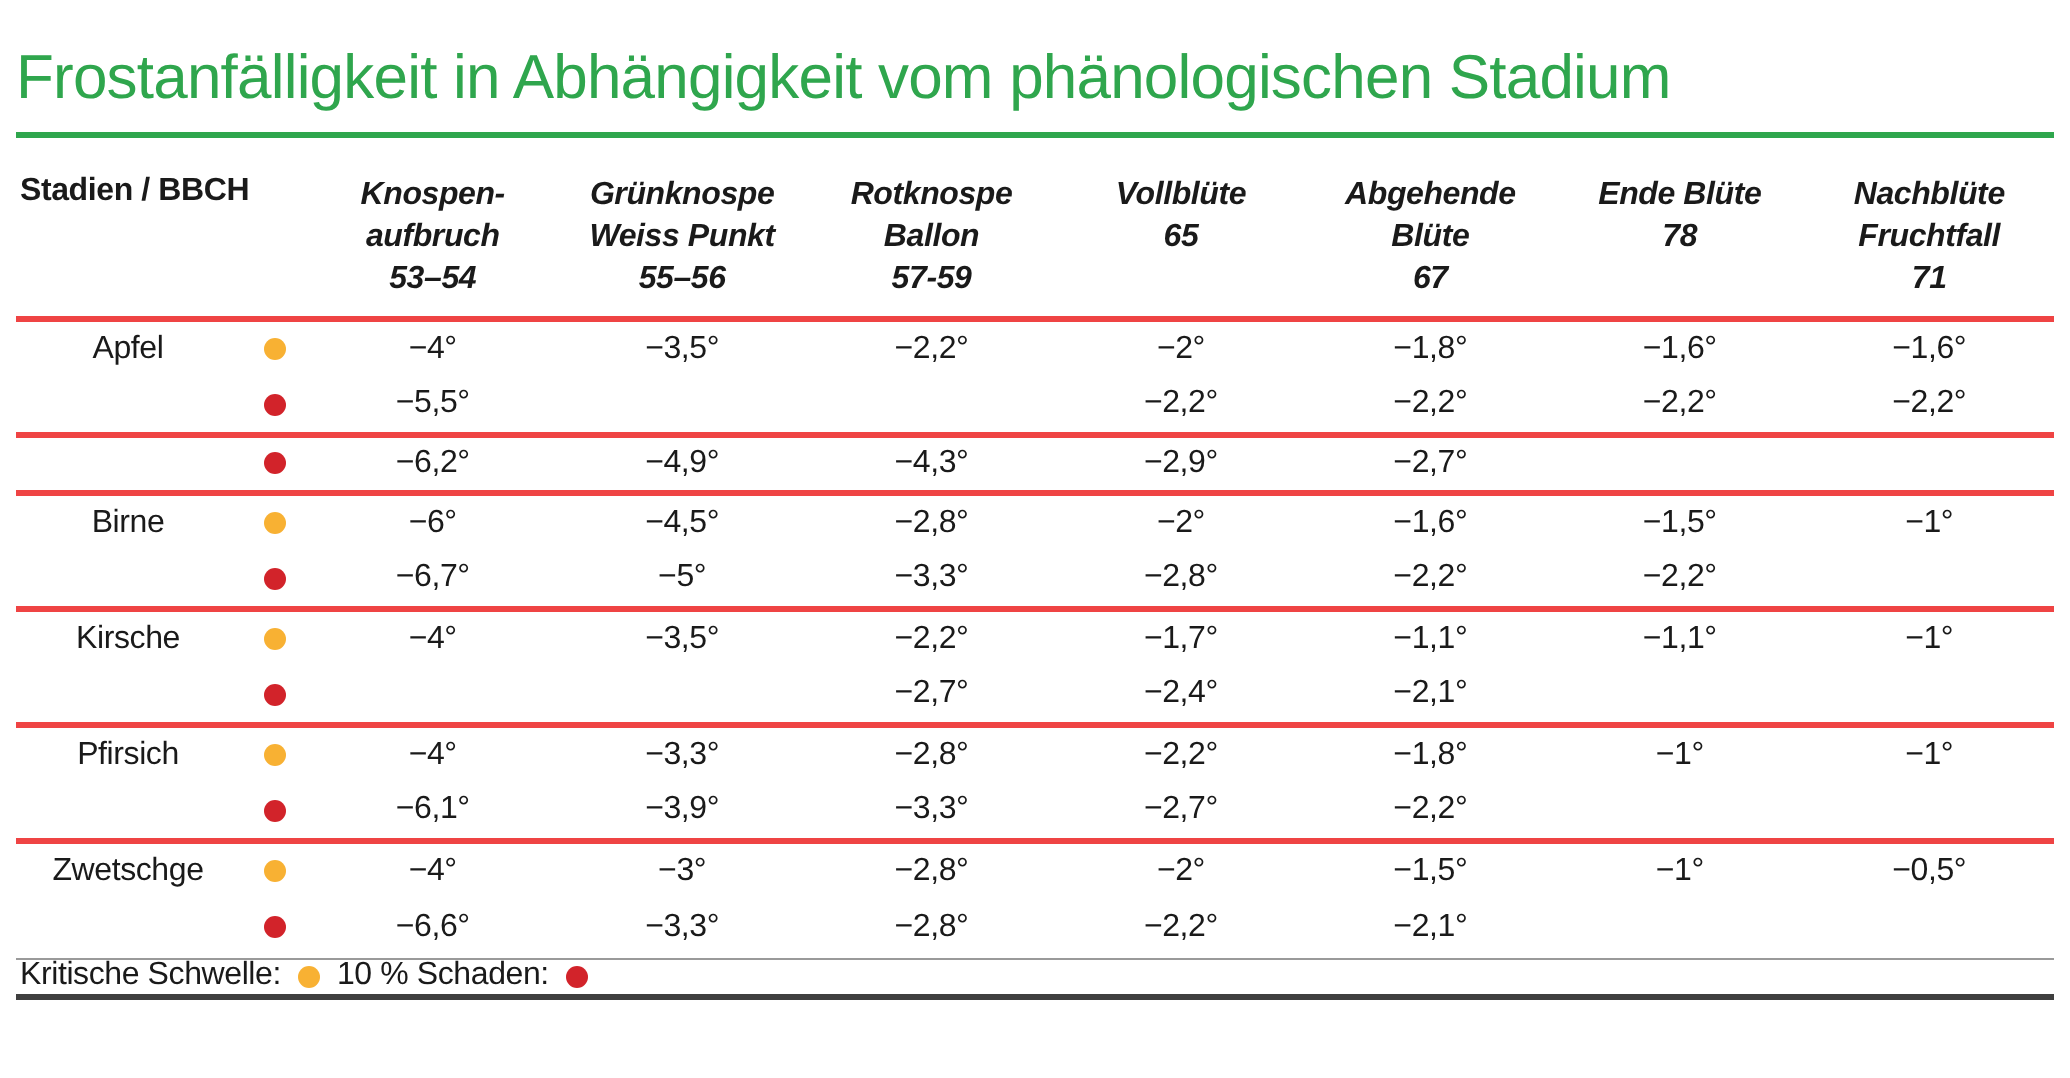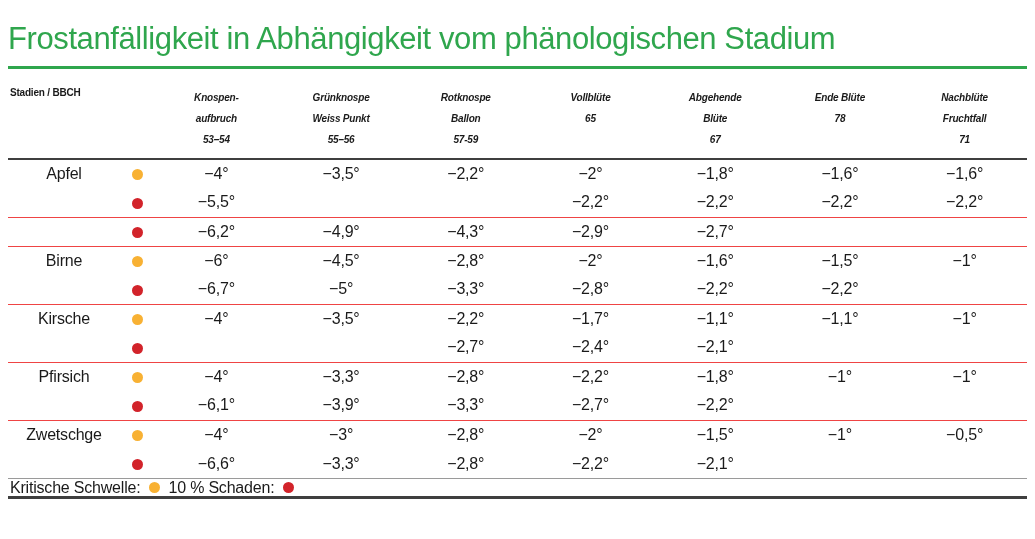--- a/index.html
+++ b/index.html
@@ -27,30 +27,30 @@
     border-collapse: collapse;
     table-layout: fixed;
     margin-top: 16px;
   }
   col.c-species { width: 112px; }
   col.c-dot { width: 34px; }
 
   thead { border-bottom: 2px solid #3f3f3f; }
   thead th {
     vertical-align: top;
-    font-size: 10px;
+    font-size: 16px;
     font-weight: bold;
     text-align: center;
     padding: 2px 0 8px 0;
     letter-spacing: -0.2px;
   }
   thead th .hl { line-height: 21px; min-height: 0; font-style: italic; }
   th.species-h { text-align: left; padding-left: 2px; }
 
-  tbody.group { border-top: 1px solid #ef4444; }
+  tbody.group { border-top: 3px solid #ef4444; }
   tbody.group td {
     height: 29px;
     padding: 0;
     font-size: 16px;
     text-align: center;
     letter-spacing: -0.2px;
     vertical-align: middle;
   }
   td.species { text-align: left; padding-left: 2px; }
   td.dot-cell { text-align: center; }

